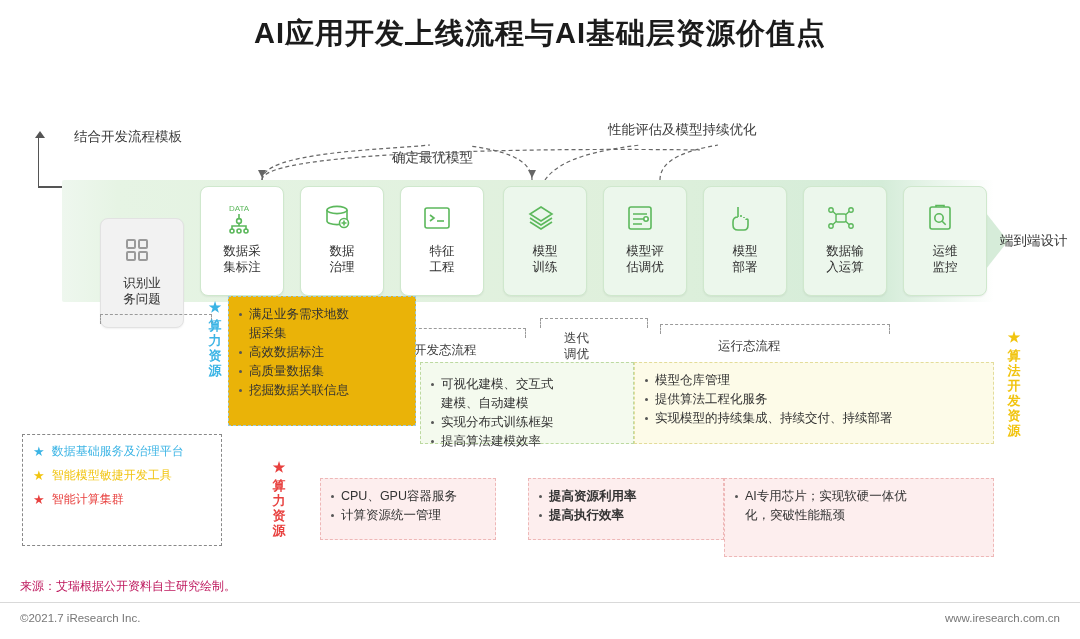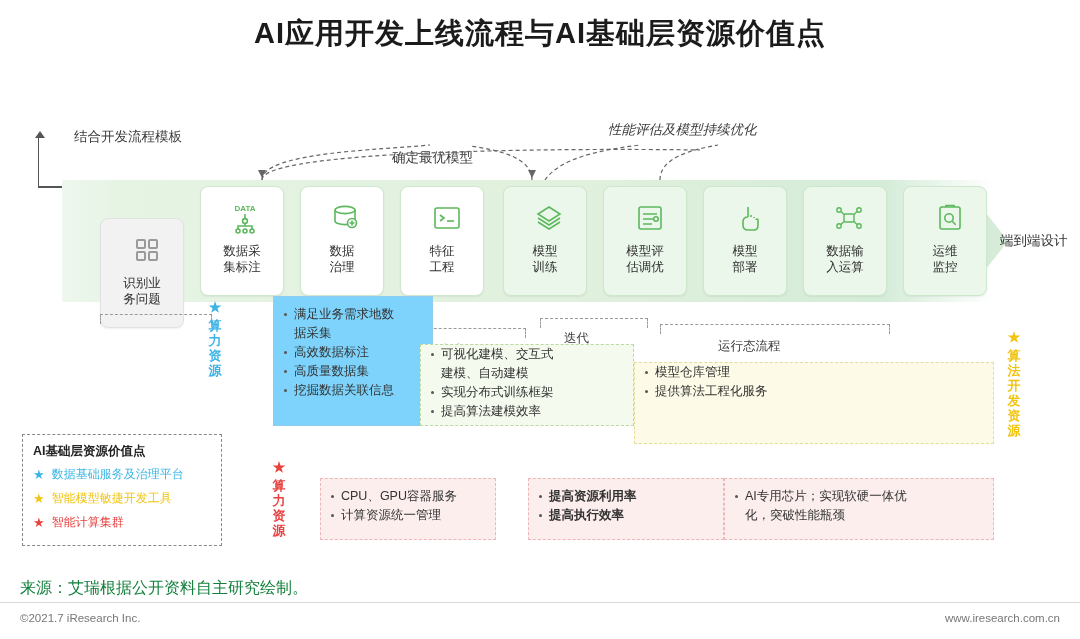--- a/index.html
+++ b/index.html
@@ -36,21 +36,21 @@
 
   
   .top-note {
     position: absolute;
     font-size: 13.5px;
     color: #3b3b3b;
     white-space: nowrap;
   }
   .note-template { left: 74px; top: 128px; }
   .note-bestmodel { left: 392px; top: 121px; margin-top: 28px; }
-  .note-perf      { left: 608px; top: 121px; font-style: italic; }
+  .note-perf      { left: 608px; top: 121px; }
 
   
   .left-arrow-line {
     position: absolute;
     left: 38px; top: 136px;
     width: 1px; height: 50px;
     border-left: 1.5px solid #555;
     border-bottom: 1.5px solid #555;
     box-sizing: border-box;
   }
@@ -110,23 +110,22 @@
     align-items: center;
     justify-content: flex-start;
     box-sizing: border-box;
     padding-top: 12px;
   }
   .step .s-icon {
     width: 40px;
     height: 38px;
     display: flex;
     align-items: center;
-    justify-content: flex-end;
+    justify-content: flex-start;
     color: #5cb85c;
-    font-weight: bold;
   }
   .step .s-label {
     margin-top: 6px;
     font-size: 12.5px;
     line-height: 16px;
     color: #2f2f2f;
     text-align: center;
     white-space: pre-line;
   }
   .step.first {
@@ -187,58 +186,57 @@
     content: "";
     position: absolute;
     left: 2px; top: 8px;
     width: 3px; height: 3px;
     border-radius: 50%;
     background: #555;
   }
 
   .panel-data {
     left: 228px; top: 296px;
-    width: 160px; height: 130px;
-    background: #7dd3fc;
+    width: 188px; height: 130px;
+    background: #eab308;
     border: 1px dashed #9bc8e4;
     padding: 8px 8px 6px 8px;
-    margin-left: 45px;
   }
   .panel-green1 {
-    left: 420px; top: 344px;
+    left: 420px; top: 362px;
     width: 214px; height: 82px;
     background: #f4faee;
     border: 1px dashed #bcd9a0;
-    padding: 0 6px 6px 8px;
+    padding: 12px 6px 6px 8px;
   }
   .panel-green2 {
     left: 634px; top: 362px;
     width: 360px; height: 82px;
     background: #fdfbe8;
     border: 1px dashed #e3dc9a;
-    padding: 0 6px 6px 8px;
+    padding: 8px 6px 6px 8px;
   }
   .panel-red1 {
     left: 320px; top: 478px;
     width: 176px; height: 62px;
     background: #fdeeee;
     border: 1px dashed #eeb7b7;
     padding: 8px 6px 6px 8px;
   }
   .panel-red2 {
     left: 528px; top: 478px;
     width: 196px; height: 62px;
     background: #fdeeee;
     border: 1px dashed #eeb7b7;
     padding: 8px 6px 6px 8px;
     font-weight: bold;
   }
   .panel-red3 {
     left: 724px; top: 478px;
-    width: 270px; height: 62px;
+    width: 270px; height: 79px;
     background: #fdeeee;
     border: 1px dashed #eeb7b7;
     padding: 8px 12px 6px 8px;
   }
 
   
   .legend {
     position: absolute;
     left: 22px; top: 434px;
     width: 200px; height: 112px;
@@ -266,22 +264,22 @@
   .lg-red   { color: #e8413f; }
   .legend .lg-text { color: #333; }
   .legend .lg-text.blue  { color: #3bb4e5; }
   .legend .lg-text.yellow{ color: #f1c40f; }
   .legend .lg-text.red   { color: #e8413f; }
 
   
   .source {
     position: absolute;
     left: 20px; top: 578px;
-    font-size: 16px;
-    color: #15803d;
+    font-size: 12px;
+    color: #be185d;
   }
   .footer-rule {
     position: absolute;
     left: 0; top: 602px;
     width: 1080px; height: 1px;
     background: #d9d9d9;
   }
   .copyright {
     position: absolute;
     left: 20px; top: 612px;
@@ -490,20 +488,21 @@
 建模、自动建模</li>
       <li>实现分布式训练框架</li>
       <li>提高算法建模效率</li>
     </ul>
   </div>
 
   <div class="panel panel-green2">
     <ul>
       <li>模型仓库管理</li>
       <li>提供算法工程化服务</li>
+      <li>实现模型的持续集成、持续交付、持续部署</li>
     </ul>
   </div>
 
   <div class="panel panel-red1">
     <ul>
       <li>CPU、GPU容器服务</li>
       <li>计算资源统一管理</li>
     </ul>
   </div>
 
@@ -515,21 +514,20 @@
   </div>
 
   <div class="panel panel-red3">
     <ul>
       <li>AI专用芯片；实现软硬一体优
 化，突破性能瓶颈</li>
     </ul>
   </div>
 
   <div class="legend">
-    <div class="lg-title">AI基础层资源价值点</div>
     <div class="lg-row">
       <span class="lg-star lg-blue">★</span>
       <span class="lg-text blue">数据基础服务及治理平台</span>
     </div>
     <div class="lg-row">
       <span class="lg-star lg-yellow">★</span>
       <span class="lg-text yellow">智能模型敏捷开发工具</span>
     </div>
     <div class="lg-row">
       <span class="lg-star lg-red">★</span>

